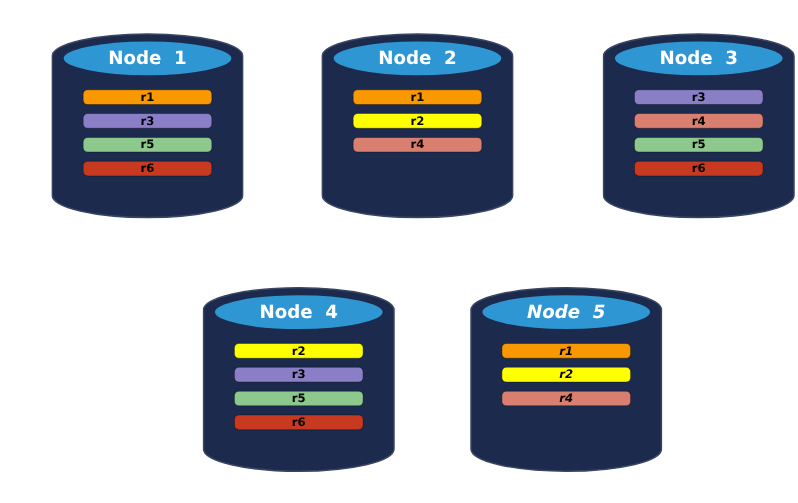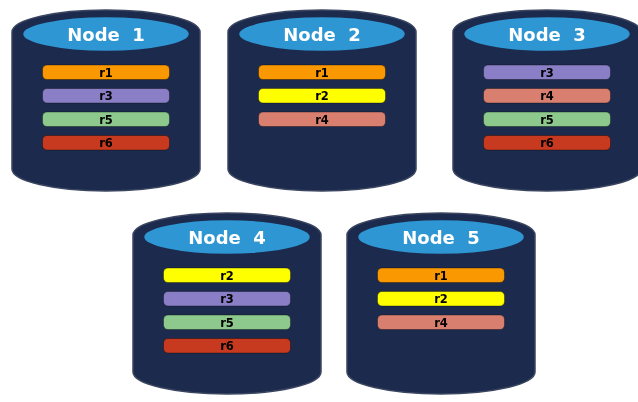--- a/index.html
+++ b/index.html
@@ -6,27 +6,27 @@
   body{
     font-family:"DejaVu Sans","Liberation Sans",sans-serif;
     background:#ffffff;
   }
   .canvas{
     position:relative;
     width:638px;height:402px;
     background:#ffffff;
     overflow:hidden;
   }
-  .node{position:absolute;width:190px;height:184px;}
+  .node{position:absolute;width:154px;height:184px;margin-left:30px;}
   .node svg{display:block;width:100%;height:100%;}
   .n1{left:11px;top:9px;}
   .n2{left:227px;top:9px;text-align:center;}
   .n3{left:452px;top:9px;}
   .n4{left:120px;top:212px;padding-left:12px;}
-  .n5{left:346px;top:212px;}
+  .n5{left:346px;top:212px;font-style:italic;}
   .node-title{
     font-family:"DejaVu Sans","Liberation Sans",sans-serif;
     font-size:18px;
     font-weight:bold;
     white-space:pre;
     text-anchor:middle;
     dominant-baseline:central;
   }
   .bar-label{
     font-family:"DejaVu Sans","Liberation Sans",sans-serif;

